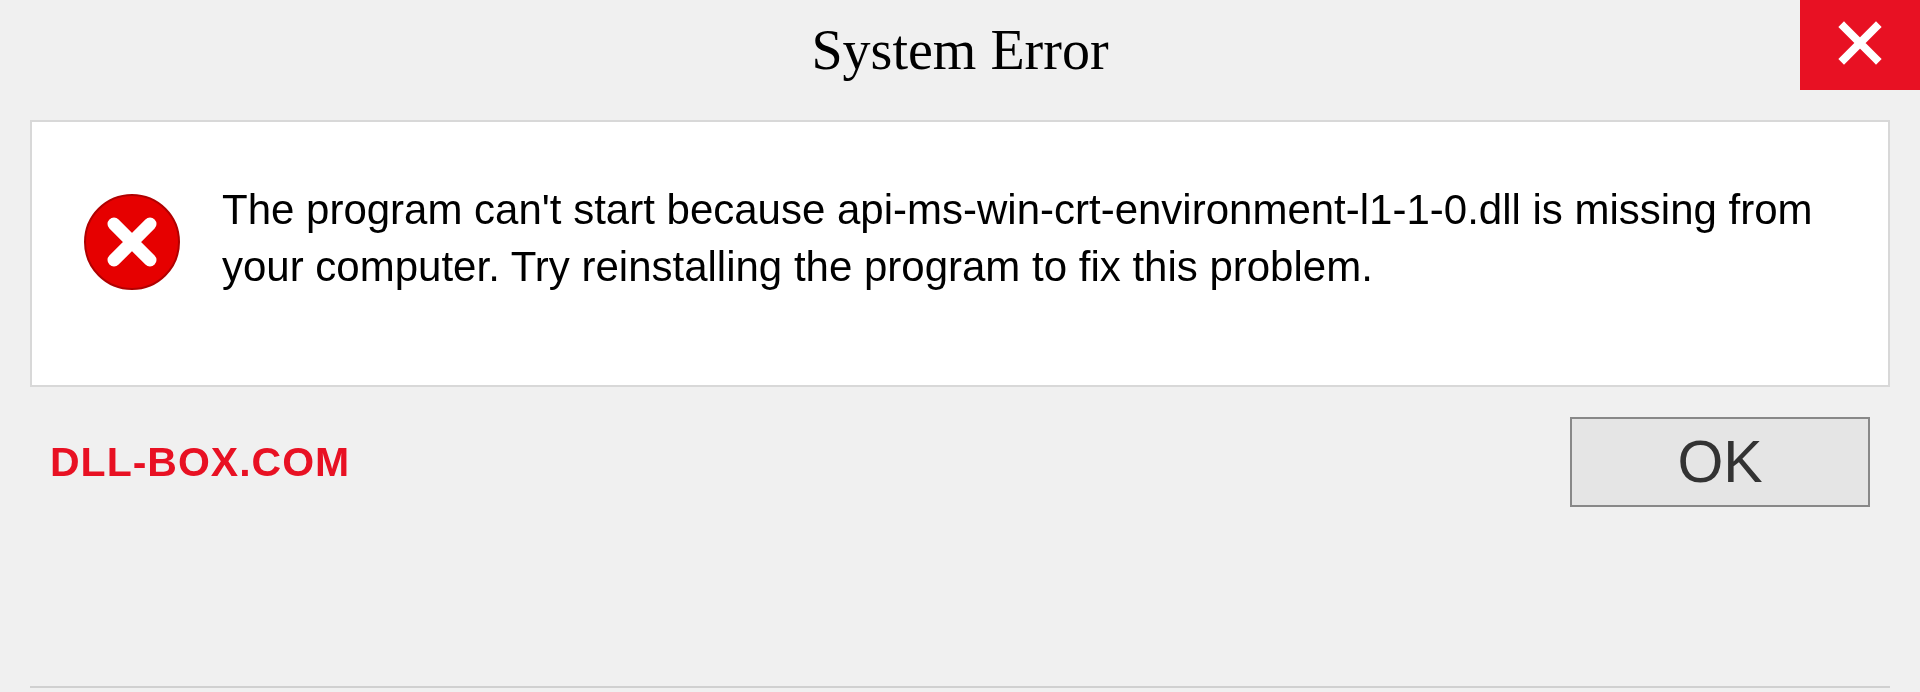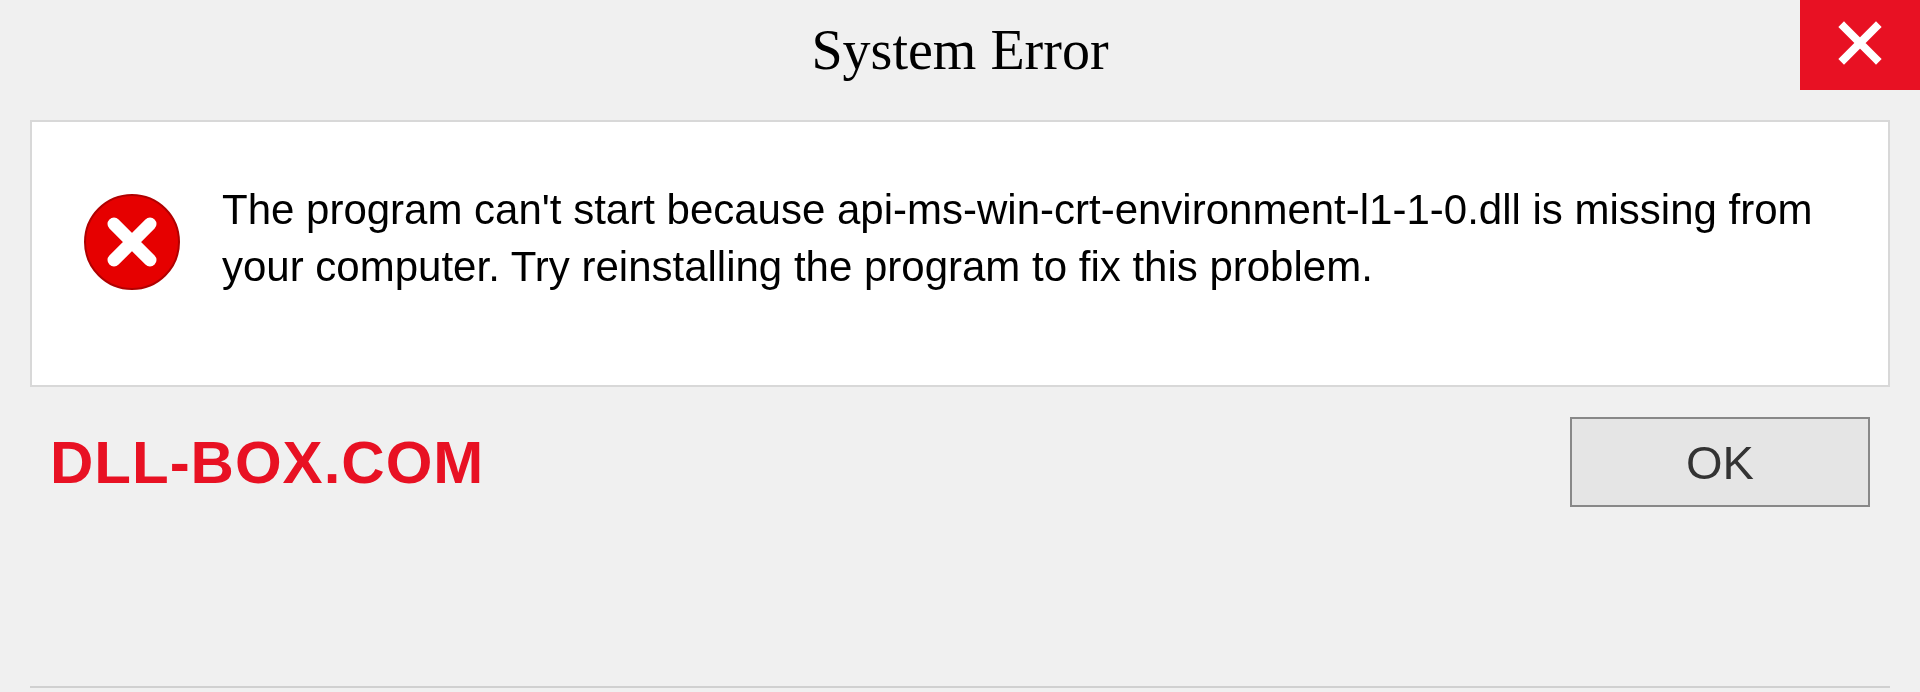--- a/index.html
+++ b/index.html
@@ -70,32 +70,32 @@
       font-weight: 400;
     }
     .footer {
       margin: 0 30px;
       display: flex;
       align-items: center;
       justify-content: space-between;
       padding: 30px 20px 0 20px;
     }
     .watermark {
-      font-size: 60px;
+      font-size: 41px;
       font-weight: 800;
       color: #e81123;
       letter-spacing: 1px;
       font-family: Arial, sans-serif;
     }
     .ok-button {
       width: 300px;
       height: 90px;
       background: #e5e5e5;
       border: 2px solid #888;
-      font-size: 47px;
+      font-size: 59px;
       color: #333;
       display: flex;
       align-items: center;
       justify-content: center;
       cursor: pointer;
       font-family: "Segoe UI", Arial, sans-serif;
     }
     .footer-divider {
       position: absolute;
       left: 30px;

